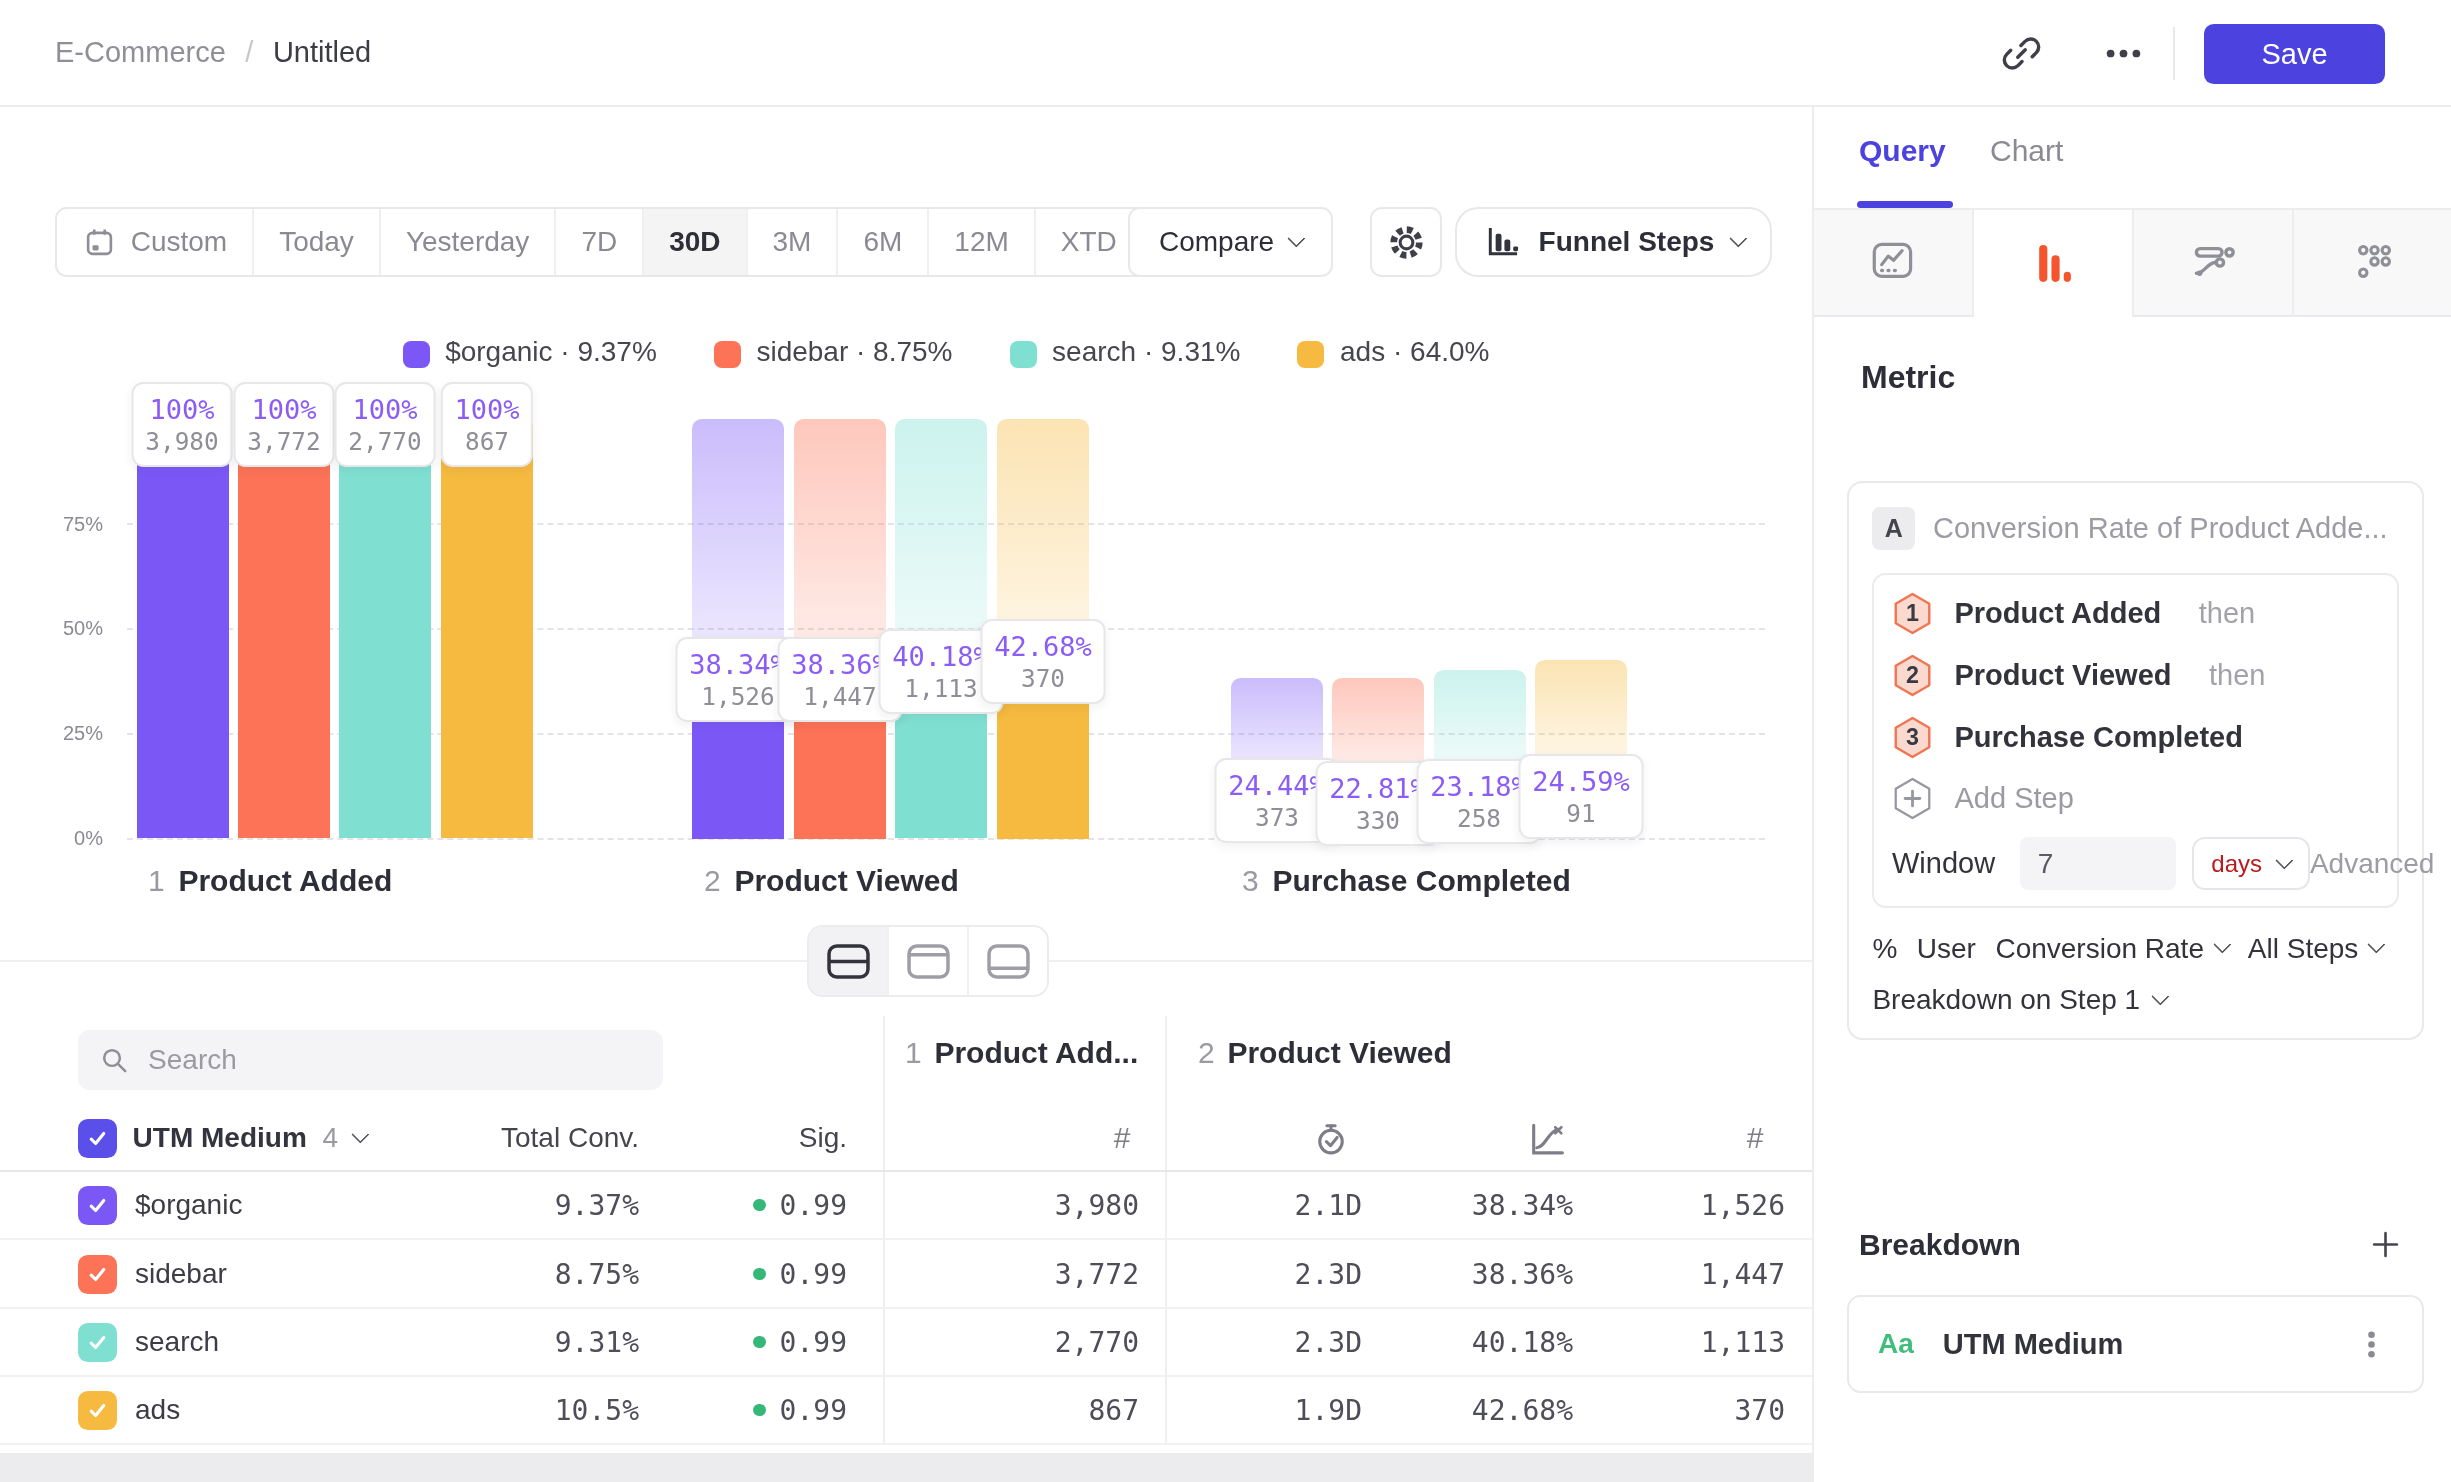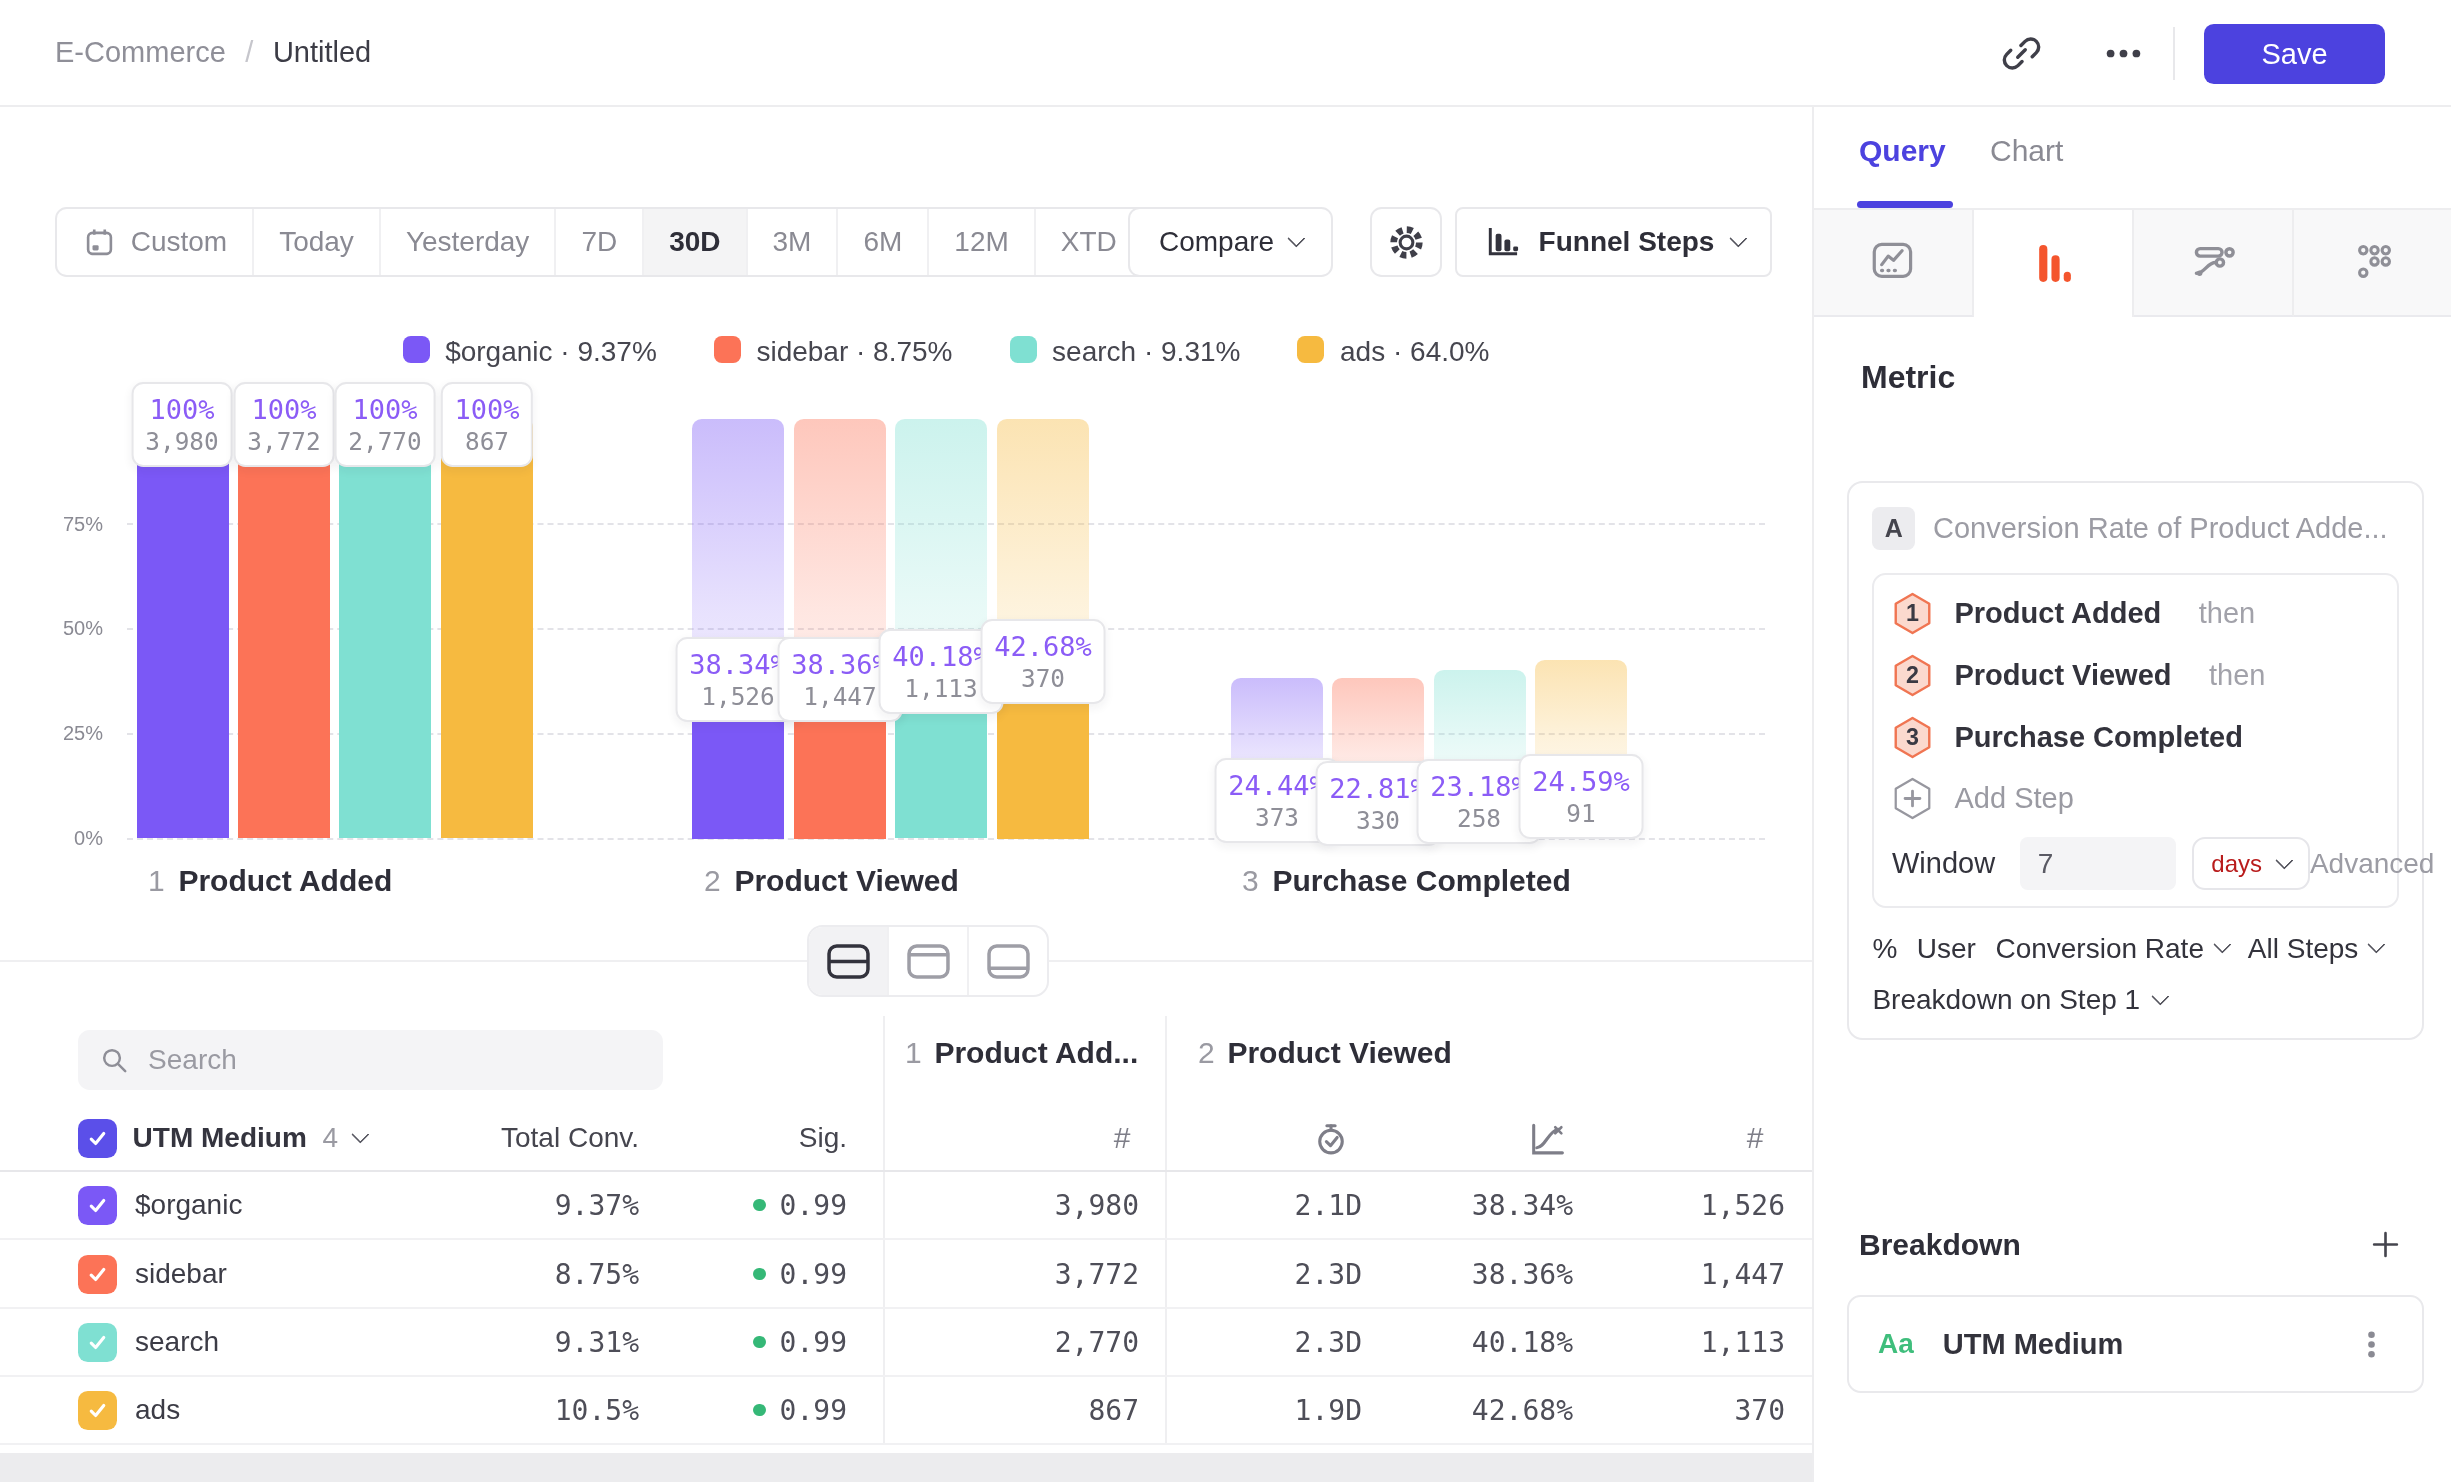--- a/index.html
+++ b/index.html
@@ -24,26 +24,26 @@
   #seg{position:absolute;left:55px;top:207px;height:70px;display:flex;align-items:stretch;border:2px solid #E8E8EB;
        border-radius:11.7px;background:#fff;box-sizing:border-box;overflow:hidden;}
   .seg-item{display:flex;align-items:center;gap:13.7px;padding:0 25px;color:#8A8A93;font-size:28px;
             border-right:2px solid #F0F0F2;white-space:nowrap;}
   .seg-item:last-child{border-right:none;}
   .seg-item.active{background:#F4F4F5;color:#2E2E38;font-weight:700;}
   #compare-btn{position:absolute;left:1128px;top:207px;height:70px;padding:0 29px;border:2px solid #E8E8EB;border-radius:11.7px;
                display:flex;align-items:center;gap:15.6px;font-size:28px;color:#2E2E38;font-weight:500;box-sizing:border-box;background:#fff;}
   #gear-btn{position:absolute;left:1370px;top:207px;width:72px;height:70px;border:2px solid #E8E8EB;border-radius:11.7px;
             display:flex;align-items:center;justify-content:center;box-sizing:border-box;background:#fff;}
-  #chart-type-btn{position:absolute;left:1455px;top:207px;height:70px;padding:0 25px;border:2px solid #E8E8EB;border-radius:8px;
+  #chart-type-btn{position:absolute;left:1455px;top:207px;height:70px;padding:0 25px;border:2px solid #E8E8EB;border-radius:23px;
                   display:flex;align-items:center;gap:17.6px;font-size:28px;font-weight:600;color:#2E2E38;box-sizing:border-box;background:#fff;}
 
   
   #legend{position:absolute;left:127px;top:330px;width:1638px;display:flex;justify-content:center;gap:57px;align-items:center;height:43px;}
-  .lg-item{display:flex;align-items:flex-start;gap:15.6px;font-size:28px;color:#46464F;cursor:pointer;white-space:nowrap;}
+  .lg-item{display:flex;align-items:flex-end;gap:15.6px;font-size:28px;color:#46464F;cursor:pointer;white-space:nowrap;}
   .lg-swatch{width:27px;height:27px;border-radius:7.8px;flex:none;}
 
   
   #chart{position:absolute;left:0;top:0;width:1812px;height:1482px;}
   .gridline{position:absolute;left:127px;width:1638px;height:0;border-top:2px dashed #E3E3E8;}
   .ylab{position:absolute;left:25px;width:78px;text-align:right;font-size:20px;color:#8A8A93;height:31px;line-height:31px;}
   .ghost{position:absolute;width:92px;border-radius:9.8px 9.8px 0 0;}
   .bar{position:absolute;width:92px;}
   .blabel{position:absolute;transform:translateX(-50%);background:#fff;border:2px solid #E7E7EA;border-radius:11.7px;
           padding:7.8px 11.7px;text-align:center;box-shadow:0 3.9px 9.8px rgba(30,30,50,.06);z-index:5;min-width:90px;box-sizing:border-box;}

